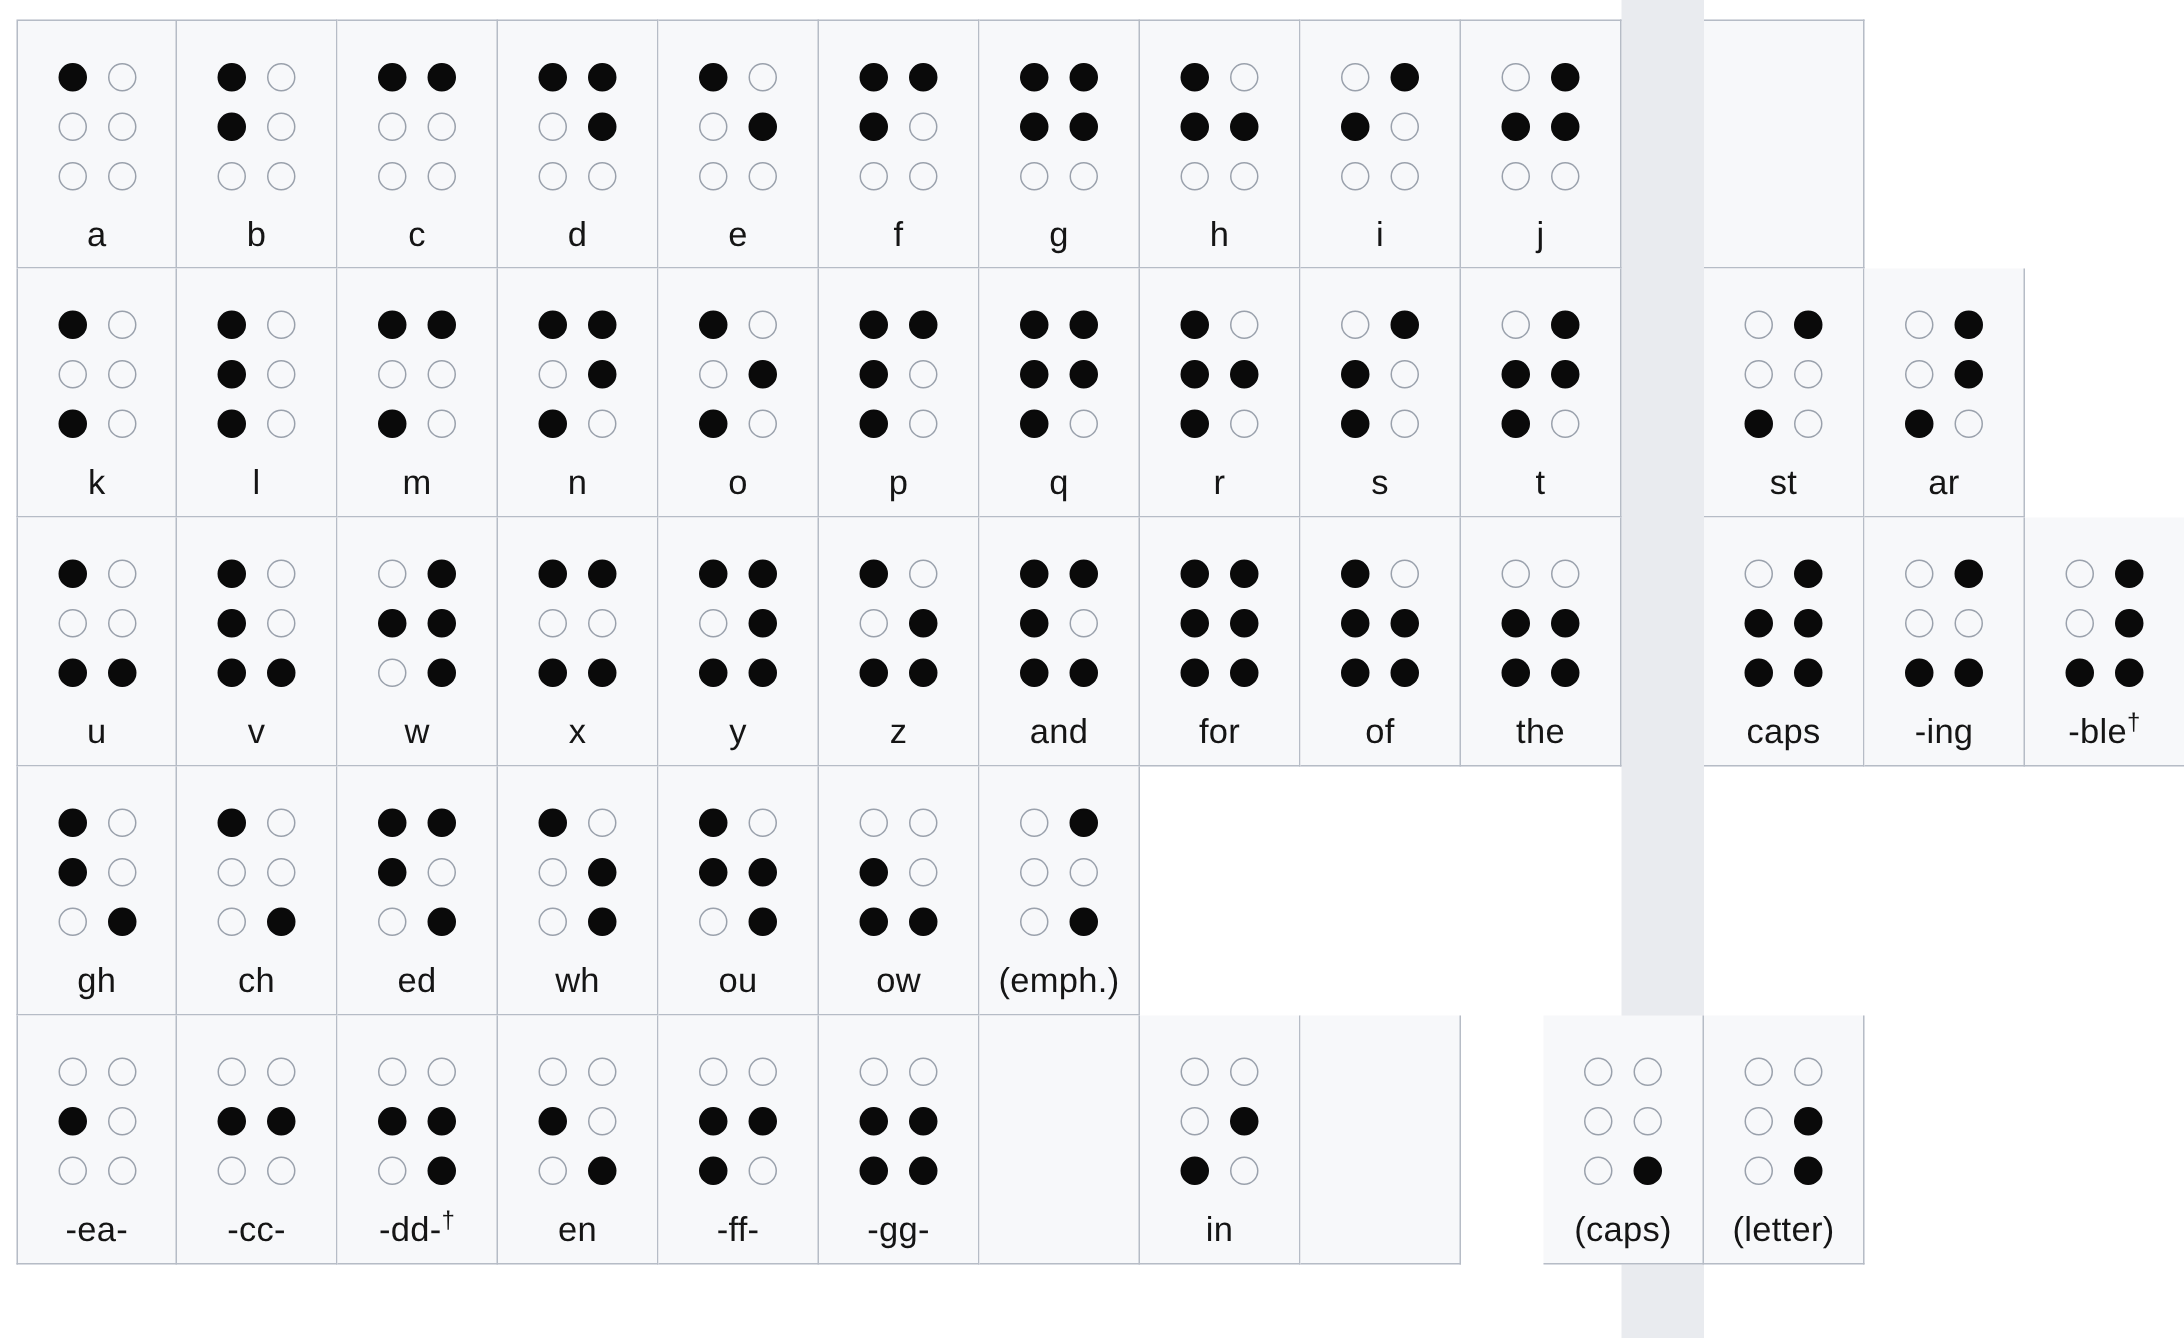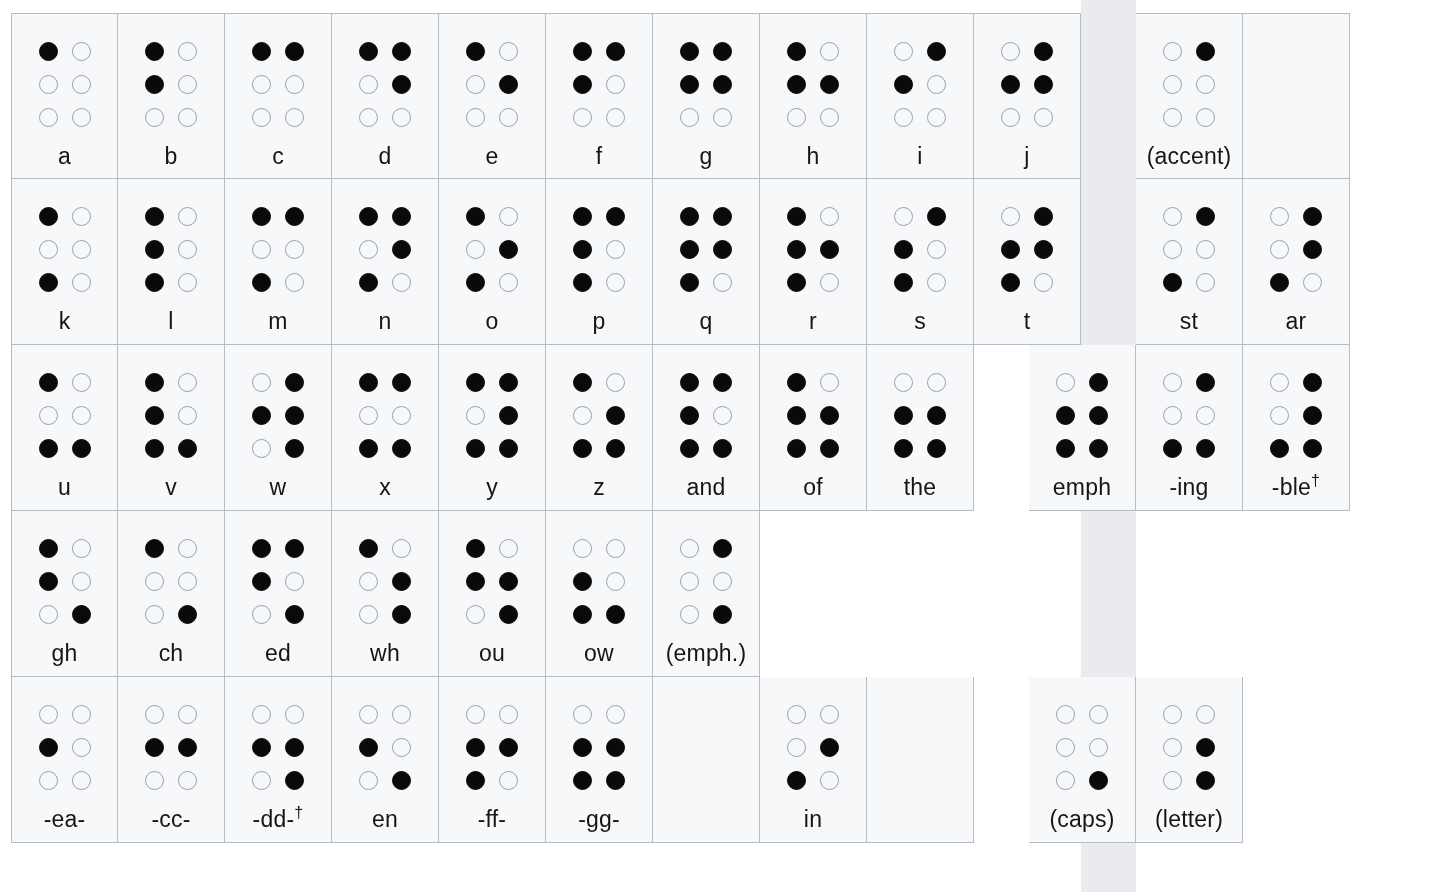--- a/index.html
+++ b/index.html
@@ -211,31 +211,20 @@
             <span class="dot off"></span>
             <span class="dot on"></span>
             <span class="dot on"></span>
             <span class="dot on"></span>
             <span class="dot off"></span>
             <span class="dot off"></span>
           </div>
           <div class="label">j</div>
         </div>
         <div class="cell gapcol"></div>
-        <div class="cell">
-          <div class="dots">
-            <span class="dot off"></span>
-            <span class="dot on"></span>
-            <span class="dot off"></span>
-            <span class="dot off"></span>
-            <span class="dot off"></span>
-            <span class="dot off"></span>
-          </div>
-          <div class="label">(accent)</div>
-        </div>
         <div class="cell"></div>
         <div class="cell void"></div>
       </div>
       <div class="grid-row">
         <div class="cell">
           <div class="dots">
             <span class="dot on"></span>
             <span class="dot off"></span>
             <span class="dot off"></span>
             <span class="dot off"></span>
@@ -442,20 +431,31 @@
             <span class="dot on"></span>
             <span class="dot off"></span>
             <span class="dot on"></span>
             <span class="dot on"></span>
           </div>
           <div class="label">and</div>
         </div>
         <div class="cell">
           <div class="dots">
             <span class="dot on"></span>
+            <span class="dot on"></span>
+            <span class="dot on"></span>
+            <span class="dot on"></span>
+            <span class="dot on"></span>
+            <span class="dot on"></span>
+          </div>
+          <div class="label">for</div>
+        </div>
+        <div class="cell">
+          <div class="dots">
+            <span class="dot on"></span>
             <span class="dot off"></span>
             <span class="dot on"></span>
             <span class="dot on"></span>
             <span class="dot on"></span>
             <span class="dot on"></span>
           </div>
           <div class="label">of</div>
         </div>
         <div class="cell">
           <div class="dots">
@@ -471,21 +471,21 @@
         <div class="cell gapcol"></div>
         <div class="cell">
           <div class="dots">
             <span class="dot off"></span>
             <span class="dot on"></span>
             <span class="dot on"></span>
             <span class="dot on"></span>
             <span class="dot on"></span>
             <span class="dot on"></span>
           </div>
-          <div class="label">emph</div>
+          <div class="label">caps</div>
         </div>
         <div class="cell">
           <div class="dots">
             <span class="dot off"></span>
             <span class="dot on"></span>
             <span class="dot off"></span>
             <span class="dot off"></span>
             <span class="dot on"></span>
             <span class="dot on"></span>
           </div>

